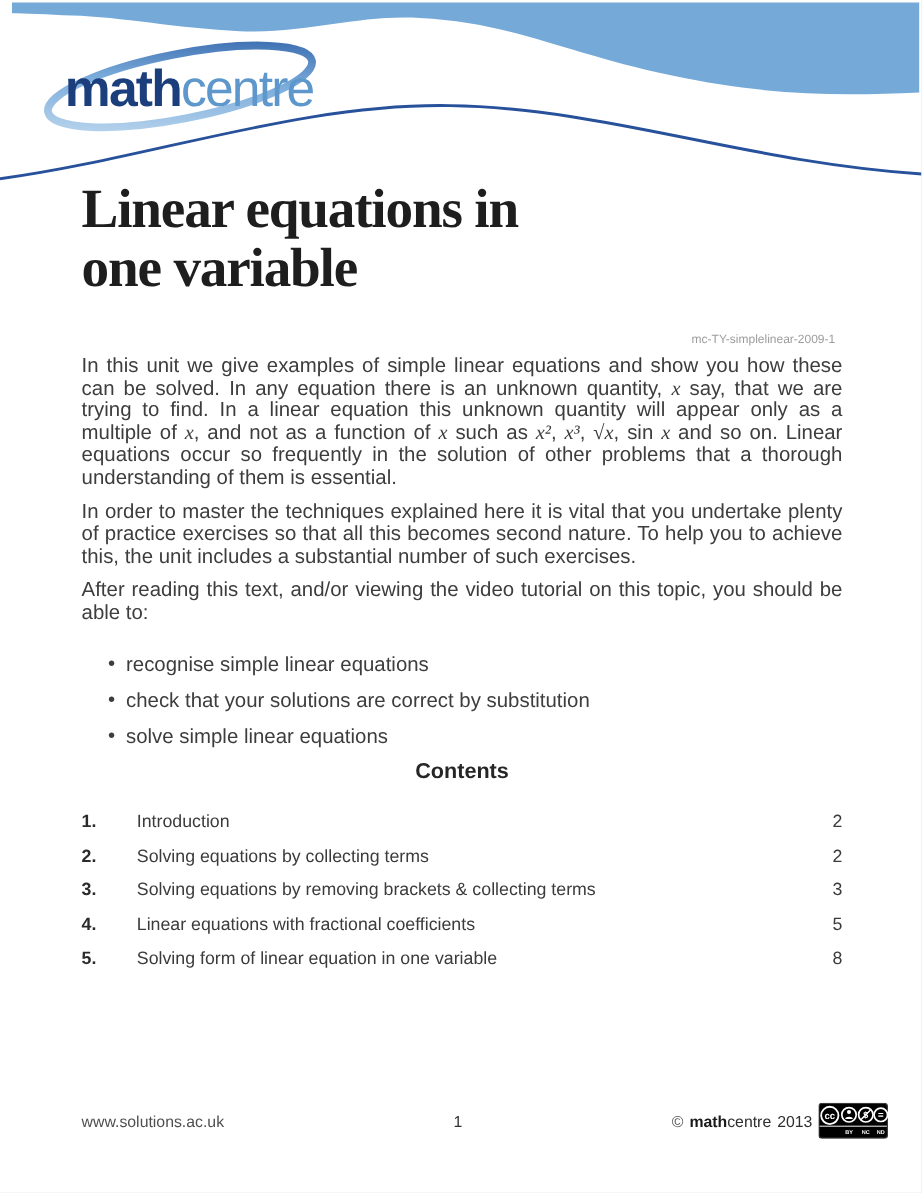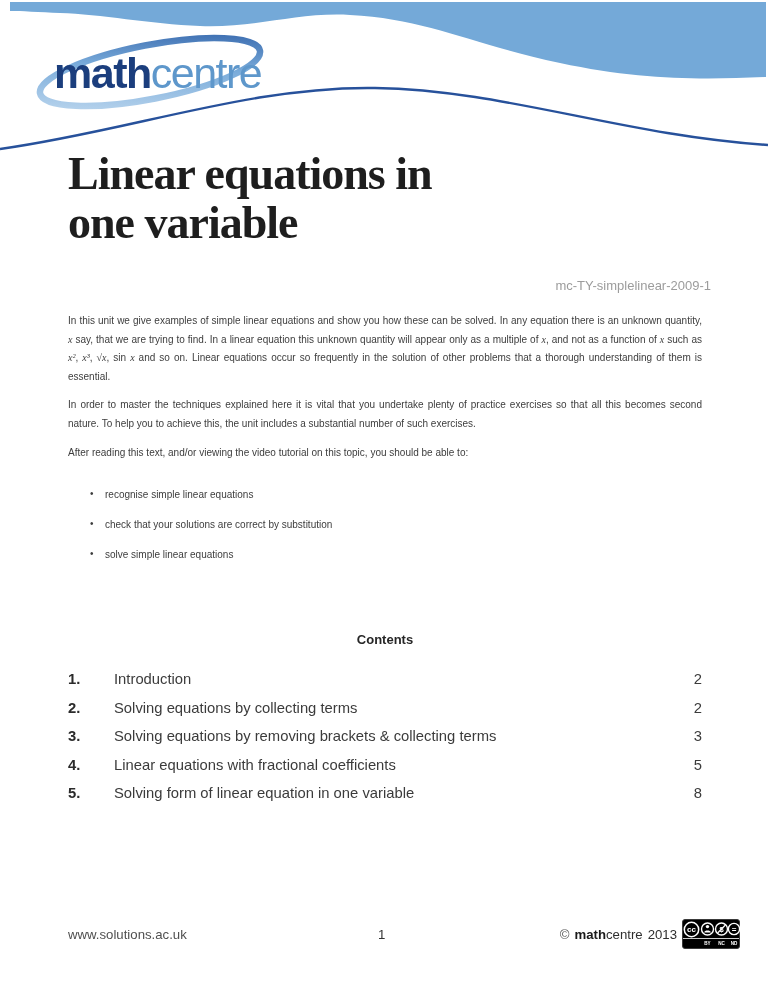--- a/index.html
+++ b/index.html
@@ -10,34 +10,34 @@
 
   .logo-math{font-family:"Liberation Sans",sans-serif;font-weight:700;font-size:43px;
              letter-spacing:-1.5px;fill:#1b3e7d;}
   .logo-centre{font-family:"Liberation Sans",sans-serif;font-weight:400;font-size:43px;
                letter-spacing:-1.5px;fill:#5e97cb;}
 
   h1.title{position:absolute;top:150px;left:68px;margin:0;
            font-family:"Liberation Serif",serif;font-weight:700;font-size:46px;
            line-height:1.06;letter-spacing:-1px;color:#1e1e1e;}
 
-  .docref{position:absolute;top:278px;right:57px;font-size:13px;color:#9c9c9c;}
+  .docref{position:absolute;top:278px;right:72px;font-size:10px;color:#9c9c9c;}
 
-  .body-text{position:absolute;top:312px;left:68px;width:634px;
-             font-size:10px;line-height:18.6px;color:#3d3d3d;text-align:justify;}
+  .body-text{position:absolute;top:296px;left:68px;width:634px;
+             font-size:17px;line-height:18.6px;color:#3d3d3d;text-align:justify;}
   .body-text p{margin:0 0 10px 0;}
   .body-text p.after-gap{margin-top:8px;}
   .math{font-family:"Liberation Serif",serif;font-style:italic;}
 
   ul.objectives{list-style:none;margin:24px 0 0 0;padding:0 0 0 22px;text-align:left;}
   ul.objectives li{position:relative;padding-left:15px;margin-bottom:11.5px;}
   ul.objectives li::before{content:"\2022";position:absolute;left:0;top:-1px;color:#3d3d3d;}
 
   .toc{position:absolute;top:632px;left:68px;width:634px;}
-  .toc h2{margin:0 0 18px 0;text-align:center;font-size:13px;font-weight:700;color:#262626;}
+  .toc h2{margin:0 0 18px 0;text-align:center;font-size:18px;font-weight:700;color:#262626;}
   .toc-row{display:flex;align-items:baseline;font-size:14.8px;line-height:28.6px;color:#3b3b3b;}
   .toc-num{width:46px;font-weight:700;color:#2b2b2b;}
   .toc-label{flex:1;}
   .toc-page{text-align:right;}
 
   .footer{position:absolute;top:915px;left:68px;right:28px;height:38px;
           display:flex;align-items:center;font-size:13.2px;color:#4f4f4f;}
   .footer .url{width:250px;}
   .footer .pagenum{position:absolute;left:310px;color:#333;}
   .footer .copyright{margin-left:auto;display:flex;align-items:center;gap:5px;color:#2f2f2f;}

